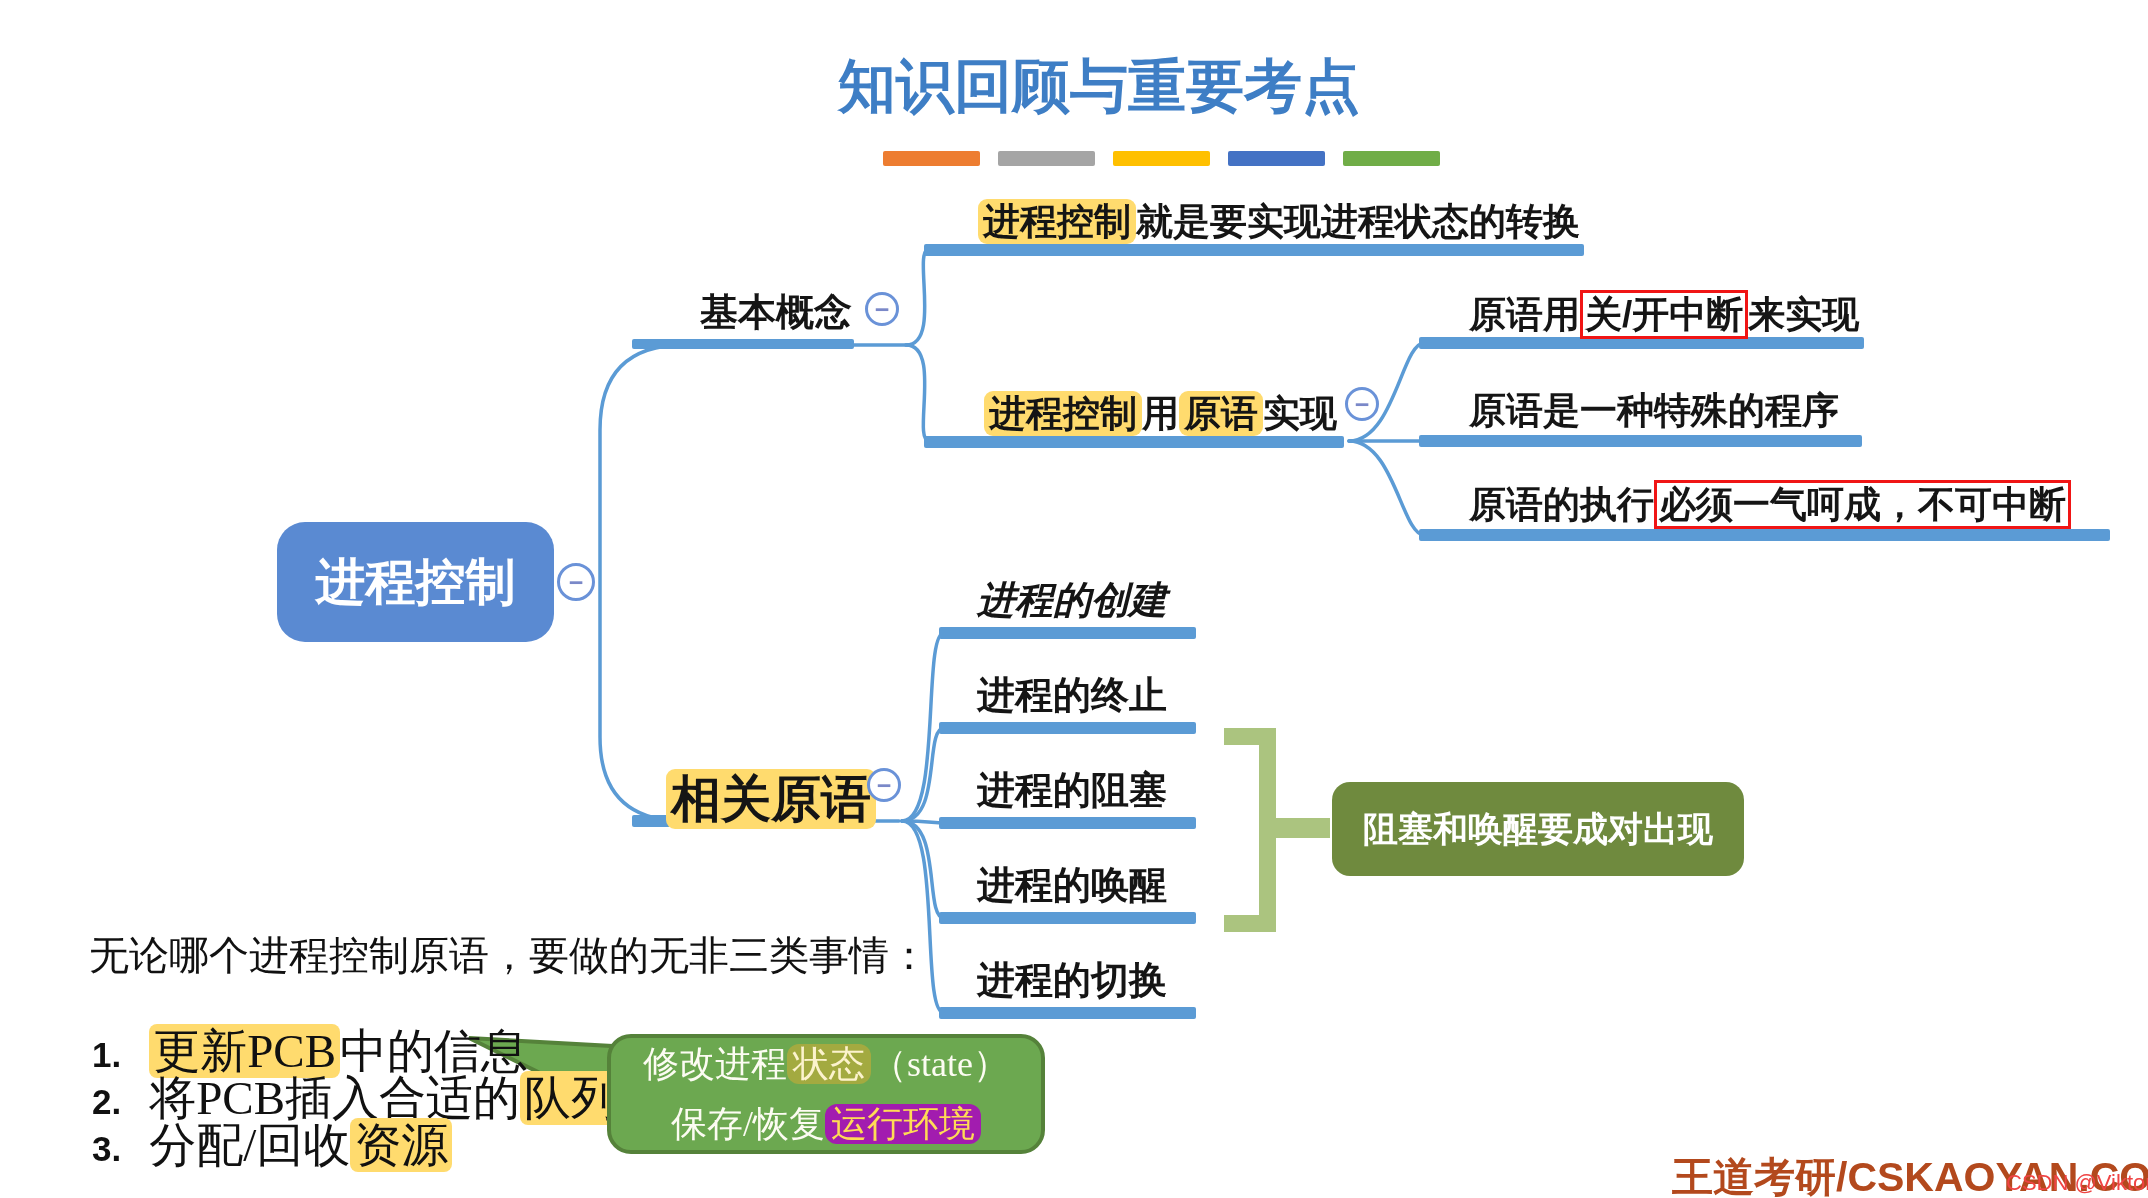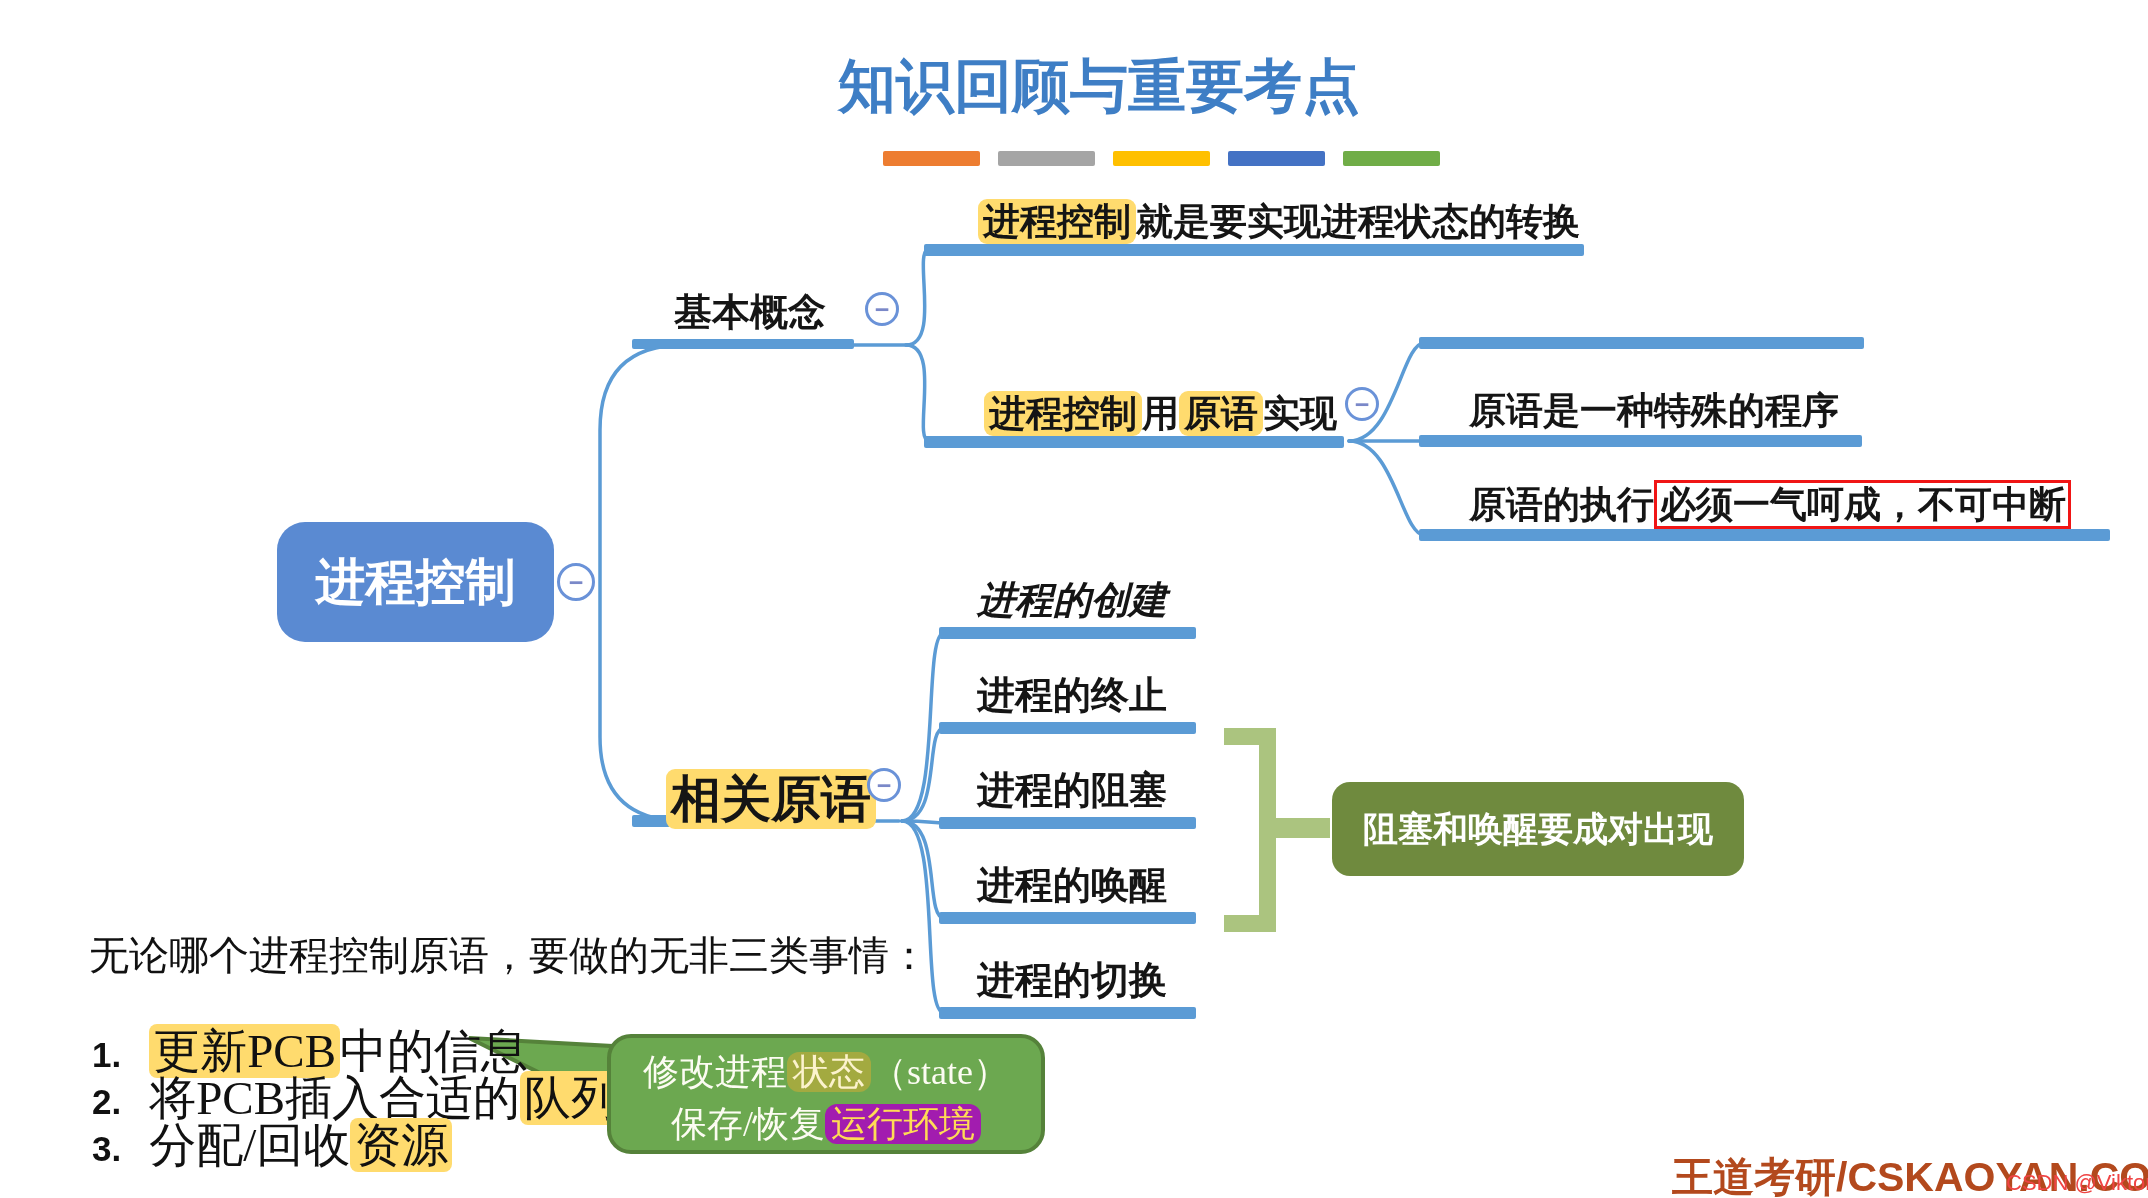--- a/index.html
+++ b/index.html
@@ -41,21 +41,21 @@
   .serif{font-family:"Liberation Serif",serif;}
   .intro{position:absolute;left:45px;top:928px;font-size:40px;color:#111111;white-space:nowrap;z-index:4;}
   .litem{position:absolute;left:48px;display:flex;align-items:baseline;gap:28px;z-index:4;
          color:#111111;white-space:nowrap;}
   .litem .num{font-family:"Liberation Sans",sans-serif;font-size:35px;font-weight:600;}
   .litem .txt{font-size:47px;}
   .litem .hl{border-radius:8px;padding:1px 4px;}
   
   .callout{position:absolute;left:563px;top:1034px;width:430px;height:112px;background:#6CA850;
            border:4px solid #55823A;border-radius:24px;color:#FCFCF2;z-index:4;
-           display:flex;flex-direction:column;align-items:center;justify-content:flex-end;
+           display:flex;flex-direction:column;align-items:center;justify-content:space-between;
            font-size:36px;line-height:1.45;white-space:nowrap;}
   .cal-hl{background:#A3AA40;color:#FCF3CD;border-radius:12px;padding:0 6px;}
   .cal-hl-y{background:#a21caf;color:#FFDB55;border-radius:12px;padding:0 6px;}
   
   .brand{position:absolute;left:1628px;top:1150px;font-size:41px;font-weight:700;color:#B3491D;
          white-space:nowrap;z-index:4;}
   .wmark{position:absolute;left:1962px;top:1170px;font-size:22px;color:#ef4444;white-space:nowrap;z-index:5;}
 </style>
 </head>
 <body>
@@ -98,21 +98,21 @@
   <div class="bar" style="left:880px;top:436px;width:420px;height:12px;"></div>
   <div class="bar" style="left:1375px;top:337px;width:445px;height:12px;"></div>
   <div class="bar" style="left:1375px;top:435px;width:443px;height:12px;"></div>
   <div class="bar" style="left:1375px;top:529px;width:691px;height:12px;"></div>
   <div class="bar" style="left:895px;top:627px;width:257px;height:12px;"></div>
   <div class="bar" style="left:895px;top:722px;width:257px;height:12px;"></div>
   <div class="bar" style="left:895px;top:817px;width:257px;height:12px;"></div>
   <div class="bar" style="left:895px;top:912px;width:257px;height:12px;"></div>
   <div class="bar" style="left:895px;top:1007px;width:257px;height:12px;"></div>
 
-  <div class="map-t" style="left:630px;top:287px;font-size:38px;">基本概念</div>
+  <div class="map-t" style="left:656px;top:287px;font-size:38px;">基本概念</div>
   <div class="cbtn" style="left:821px;top:292px;width:34px;height:34px;">
     <span>−</span>
   </div>
 
   <div class="map-t" style="left:622px;top:766px;font-size:50px;">
     <span class="hl">相关原语</span>
   </div>
   <div class="cbtn" style="left:823px;top:768px;width:34px;height:34px;">
     <span>−</span>
   </div>
@@ -121,20 +121,23 @@
     <span class="hl">进程控制</span><span>就是要实现进程状态的转换</span>
   </div>
 
   <div class="map-t" style="left:940px;top:389px;font-size:37px;">
     <span class="hl">进程控制</span><span>用</span><span class="hl">原语</span><span>实现</span>
   </div>
   <div class="cbtn" style="left:1301px;top:387px;width:34px;height:34px;">
     <span>−</span>
   </div>
 
+  <div class="map-t" style="left:1425px;top:290px;font-size:37px;">
+    <span>原语用</span><span class="rbox">关/开中断</span><span>来实现</span>
+  </div>
 
   <div class="map-t" style="left:1425px;top:386px;font-size:37px;">
     <span>原语是一种特殊的程序</span>
   </div>
 
   <div class="map-t" style="left:1425px;top:480px;font-size:37px;">
     <span>原语的执行</span><span class="rbox">必须一气呵成，不可中断</span>
   </div>
 
   <div class="map-t" style="left:933px;top:575px;font-size:38px;font-style:italic;">进程的创建</div>

